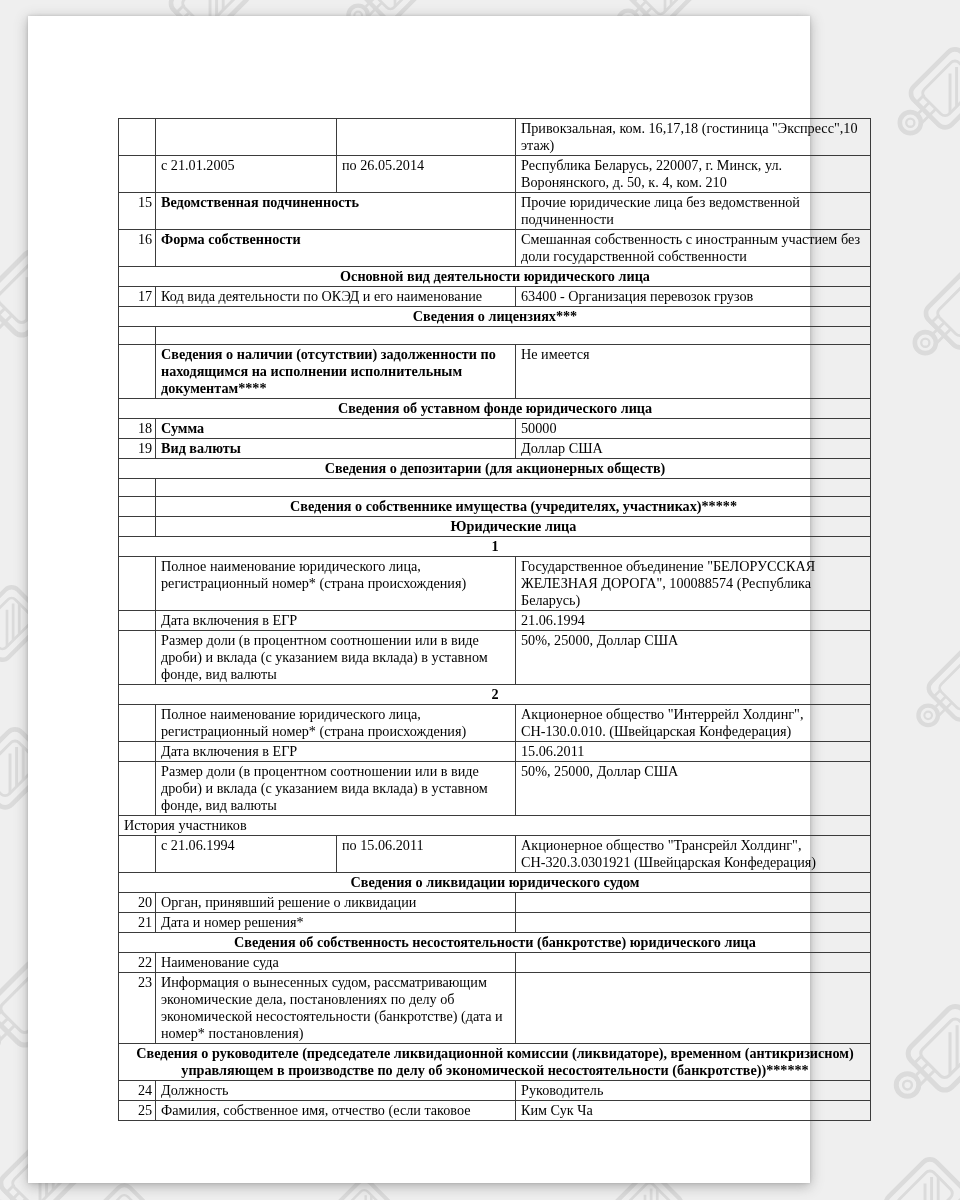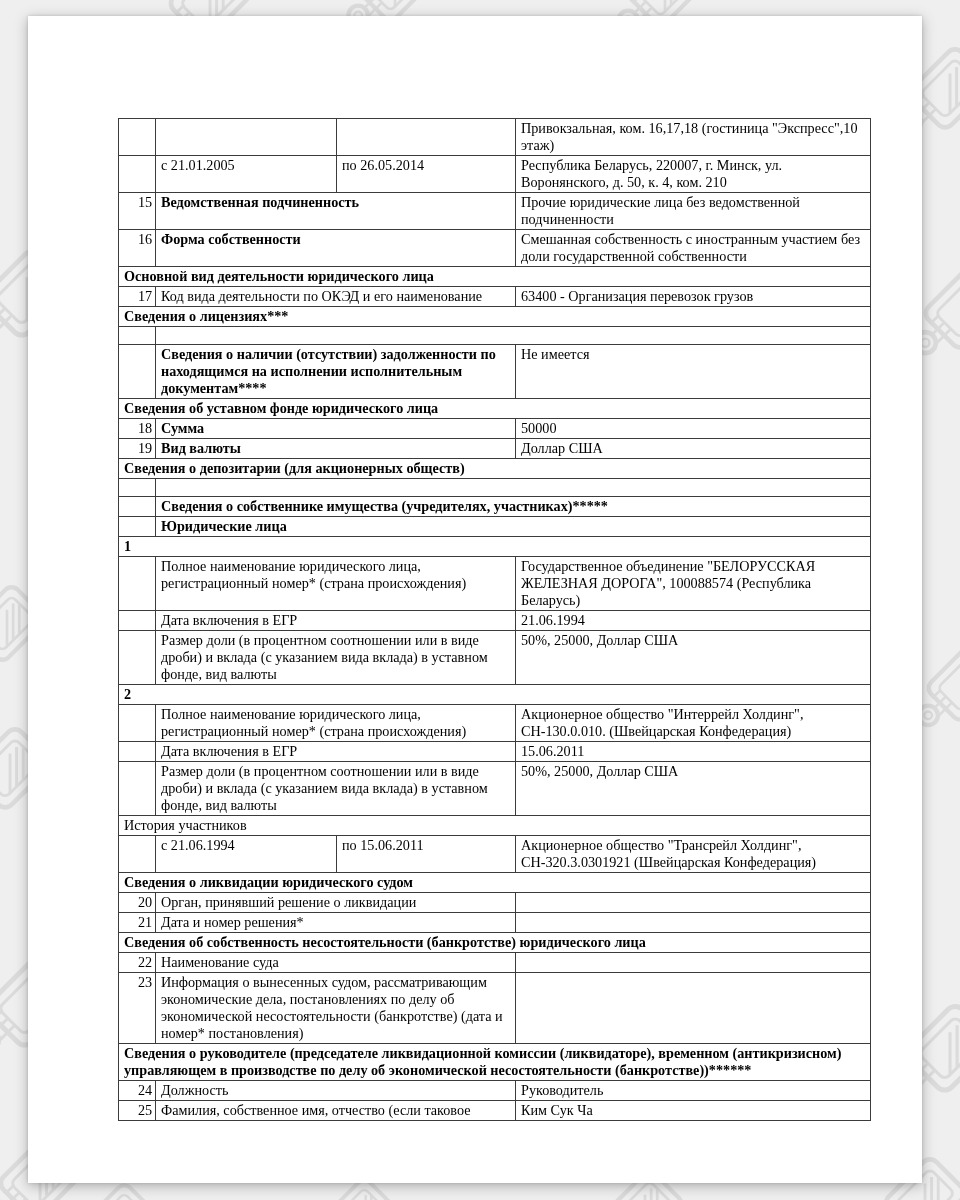--- a/index.html
+++ b/index.html
@@ -7,38 +7,38 @@
     width:960px;height:1200px;position:relative;overflow:hidden;
     background:#efefef;
     font-family:"Liberation Serif","DejaVu Serif",serif;
     color:#000;
   }
   
   .bg-layer{position:absolute;inset:0;z-index:0;overflow:hidden;}
   .motif{position:absolute;opacity:.85;}
   
   .page{
-    position:absolute;left:28px;top:16px;width:894px;height:1167px;
+    position:absolute;left:28px;top:16px;width:782px;height:1167px;
     background:#ffffff;z-index:1;
     box-shadow:0 3px 12px rgba(90,90,90,.45), 0 0 3px rgba(0,0,0,.15);
   }
   .doc-table{
     position:absolute;left:90px;top:102px;width:752px;
     border-collapse:collapse;table-layout:fixed;
     font-size:14.2px;line-height:17px;
   }
   .doc-table td{
     border:1px solid #3b3b3b;
     padding:1px 4px 1px 5px;
     vertical-align:top;
     overflow:hidden;
     word-wrap:break-word;
   }
   td.c-num{text-align:center;padding-left:18px;padding-right:2px;}
-  td.sect{font-weight:bold;text-align:left;}
+  td.sect{font-weight:bold;text-align:center;}
   td.csect{}
   td.b{font-weight:bold;}
   tr.empty-row td{height:15px;}
 </style>
 </head>
 <body>
 
 <div class="bg-layer">
   <svg width="0" height="0" style="position:absolute">
     <defs>

